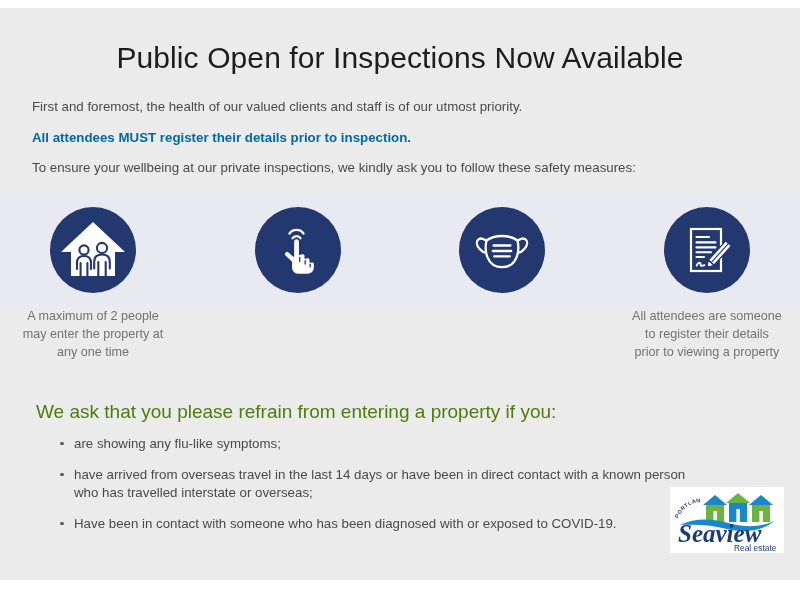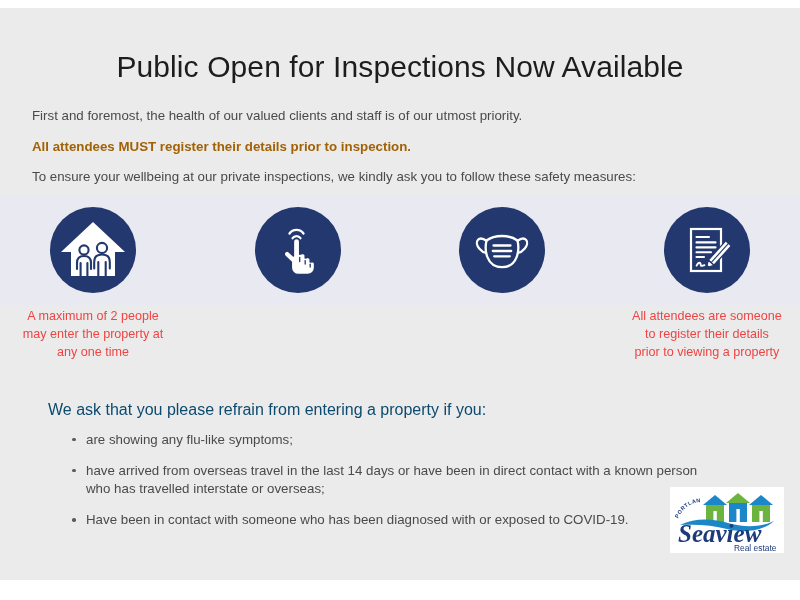--- a/index.html
+++ b/index.html
@@ -33,21 +33,21 @@
     position: absolute;
     left: 0;
     top: 8px;
     width: 800px;
     height: 572px;
   }
 
   
   .title {
     margin: 0;
-    padding-top: 42px;
+    padding-top: 33px;
     text-align: center;
     font-size: 30px;
     font-weight: 400;
     letter-spacing: 0.1px;
     color: #1d1d1d;
     font-family: "Liberation Sans", sans-serif;
   }
 
   
   .intro {
@@ -55,21 +55,21 @@
     padding: 0 32px;
     padding-top: 24px;
   }
   .intro p {
     margin: 0 0 14px 0;
     font-size: 13.3px;
     line-height: 1.25;
     color: #4a4a4a;
   }
   .intro p.strong {
-    color: #a16207;
+    color: #0369a1;
     font-weight: 600;
   }
 
   
   .icon-band {
     position: absolute;
     left: 0;
     top: 195px;
     width: 800px;
     height: 110px;
@@ -106,47 +106,47 @@
     justify-content: center;
     flex: none;
   }
   .circle svg { display: block; }
 
   .caption {
     margin-top: 15px;
     text-align: center;
     font-size: 12.6px;
     line-height: 1.42;
-    color: #ef4444;
+    color: #737373;
     width: 152px;
   }
 
   
   .lower {
     position: absolute;
     left: 0;
     top: 400px;
     width: 800px;
     padding: 0 36px;
     box-sizing: border-box;
   }
   .lower .lead {
-    margin: 0 0 10px 12px;
-    font-size: 16px;
-    color: #0c4a6e;
+    margin: 0 0 10px 0;
+    font-size: 19px;
+    color: #4d7c0f;
     line-height: 1.3;
   }
   .lower ul {
     margin: 0;
     padding-left: 34px;
     list-style: none;
   }
   .lower li {
     position: relative;
-    margin: 0 0 13px 16px;
+    margin: 0 0 13px 4px;
     font-size: 13.3px;
     line-height: 1.36;
     color: #4a4a4a;
     max-width: 625px;
   }
   .lower li::before {
     content: "";
     position: absolute;
     left: -14px;
     top: 7px;

